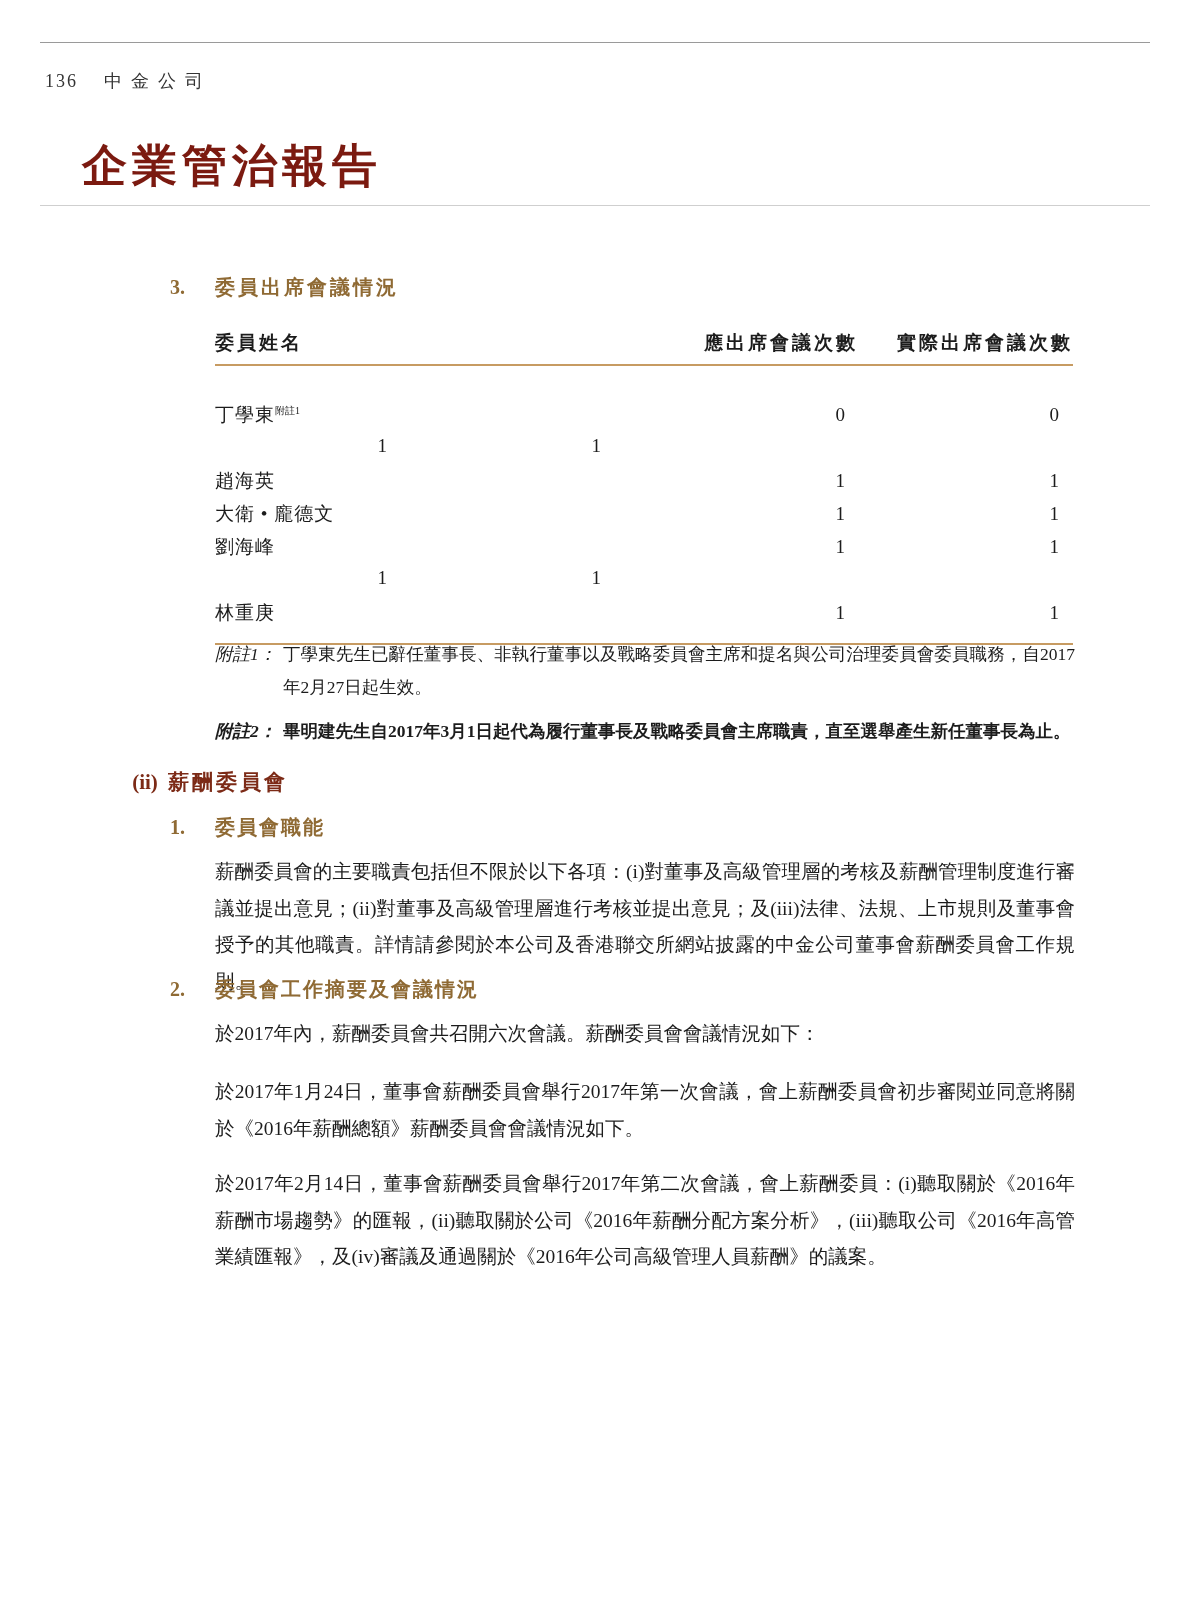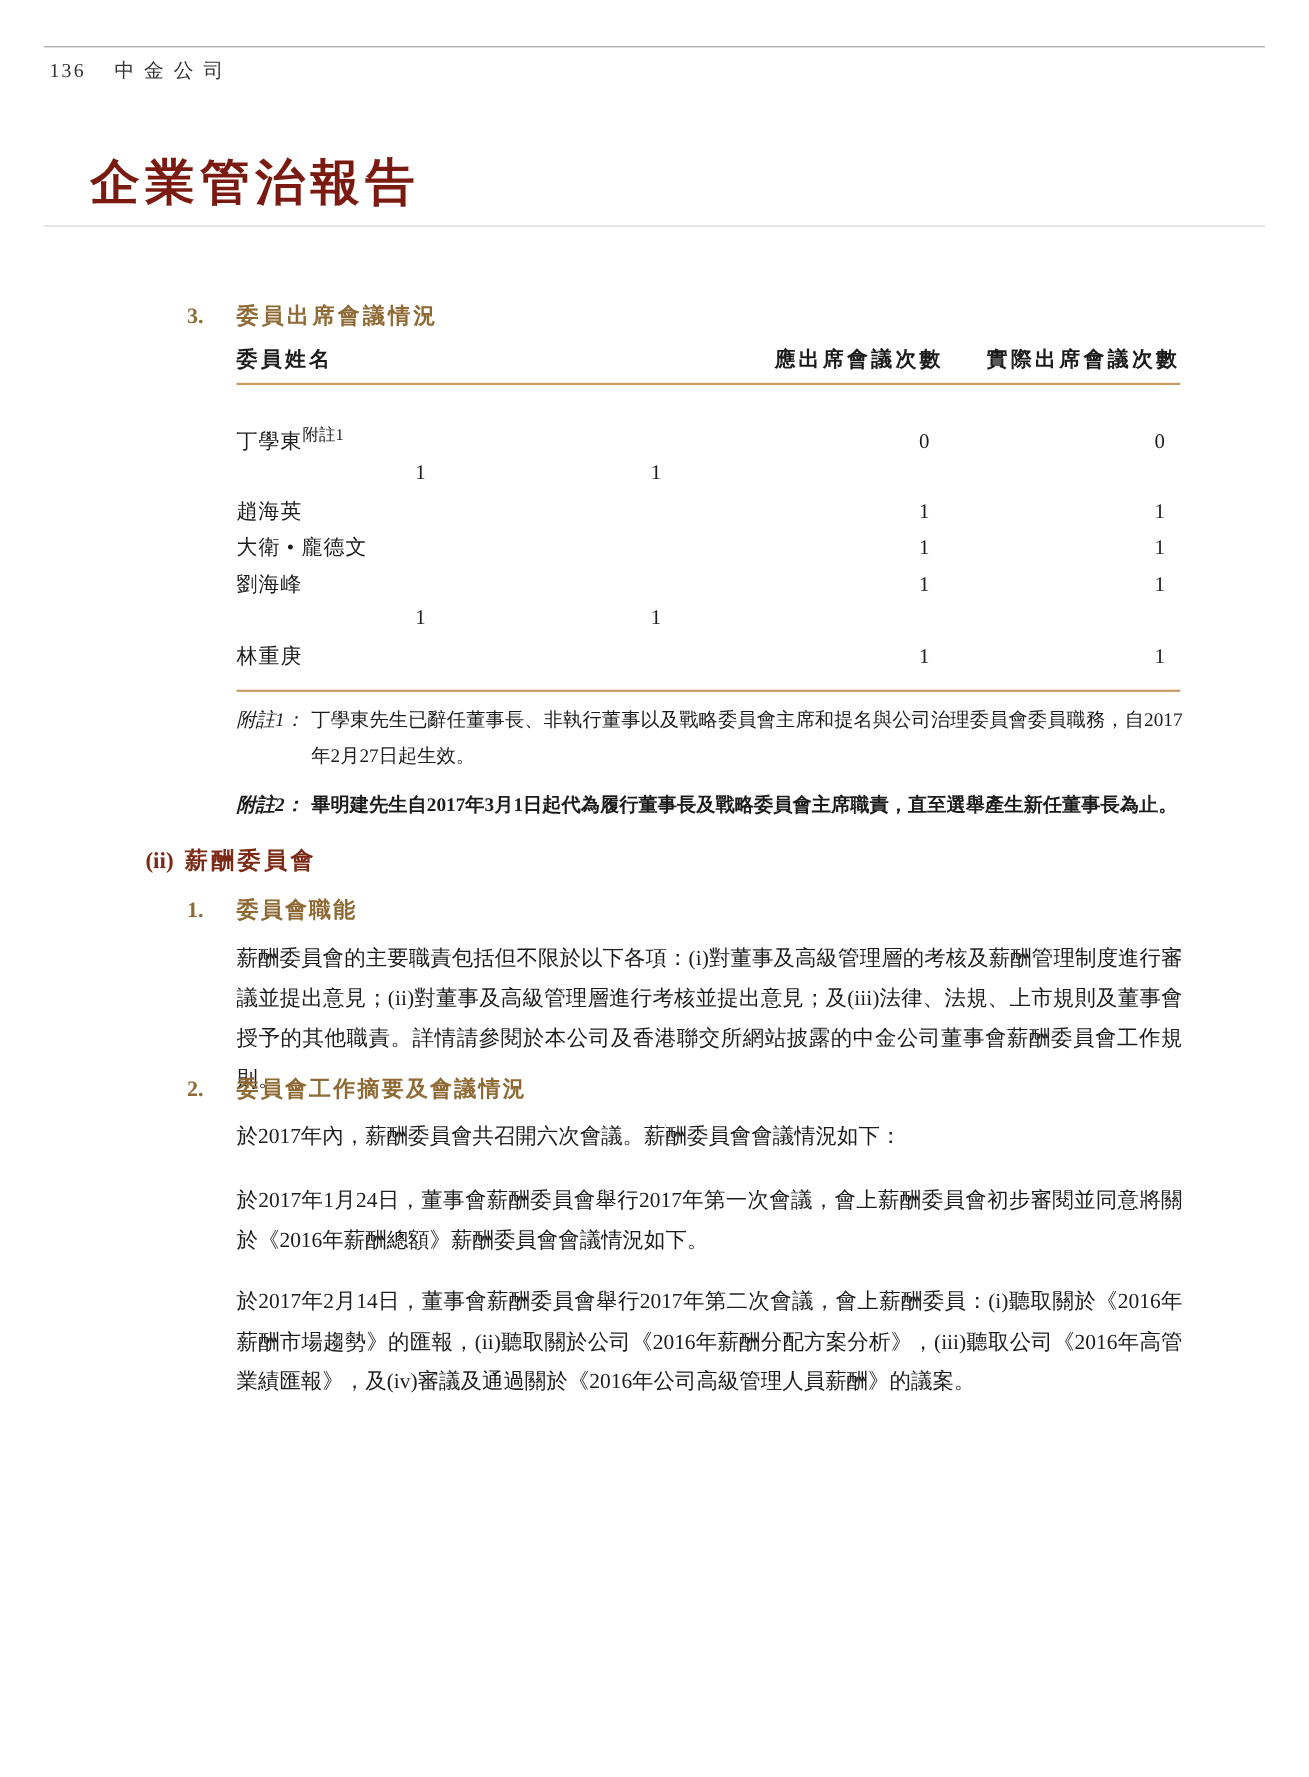--- a/index.html
+++ b/index.html
@@ -15,48 +15,48 @@
   html,body{background:#ffffff;}
   body{
     width:1190px;height:1615px;position:relative;
     font-family:"Liberation Serif","DejaVu Serif",serif;
     color:var(--ink);
   }
   .abs{position:absolute;}
 
   
   .top-rule{left:40px;top:42px;width:1110px;height:1px;background:var(--gray-line-top);}
-  .page-head{left:45px;top:52px;font-size:18px;letter-spacing:2px;color:#333;}
+  .page-head{left:45px;top:69px;font-size:18px;letter-spacing:2px;color:#333;}
   .page-head .company{margin-left:26px;letter-spacing:9px;}
 
   
   .doc-title{
     left:82px;top:136px;font-size:45px;font-weight:bold;
     color:var(--maroon);letter-spacing:5px;
   }
   .title-rule{left:40px;top:205px;width:1110px;height:1px;background:var(--gray-line-bottom);}
 
   
   .sec3-head{left:170px;top:274px;font-size:20px;font-weight:bold;color:var(--gold-head);}
   .sec3-head .num{display:inline-block;width:45px;}
   .sec3-head .txt{letter-spacing:3px;}
 
   
   .att-table{left:215px;top:314px;width:858px;font-size:19px;}
-  .t-headrow{display:flex;align-items:flex-end;padding-bottom:8px;border-bottom:2px solid var(--gold-rule);}
+  .t-headrow{display:flex;align-items:flex-end;padding-bottom:8px;border-bottom:2px solid var(--gold-rule);margin-top:16px;}
   .t-headrow .h-name{flex:1;font-weight:bold;letter-spacing:3px;}
   .t-headrow .h-col{font-weight:bold;letter-spacing:3px;text-align:right;}
   .h-col.c2{width:185px;}
   .h-col.c3{width:215px;}
   .t-body{margin-top:36px;}
   .t-row{display:flex;align-items:baseline;height:33px;}
   .t-row .c-name{flex:1;letter-spacing:1px;}
   .t-row .c-num{width:185px;text-align:right;padding-right:13px;}
   .t-row .c-num2{width:215px;text-align:right;padding-right:14px;}
-  .t-row sup{font-size:15px;vertical-align:super;letter-spacing:0;}
+  .t-row sup{font-size:10px;vertical-align:super;letter-spacing:0;}
   .t-bottom{border-bottom:2px solid var(--gold-rule);margin-top:10px;}
 
   
   .note{left:215px;width:860px;display:flex;font-size:17.5px;line-height:33px;}
   .note .lbl{width:68px;flex:0 0 68px;font-style:italic;}
   .note .txt{flex:1;text-align:justify;}
   .note1{top:638px;}
   .note2{top:715px;font-weight:bold;}
 
   

